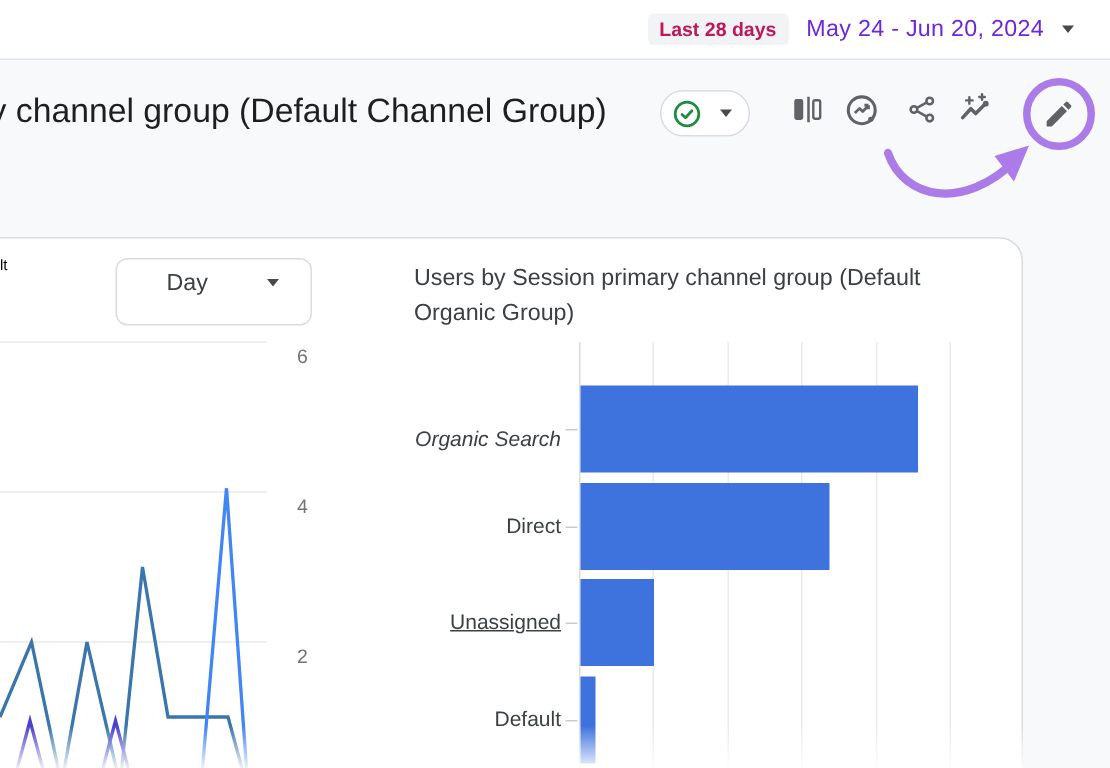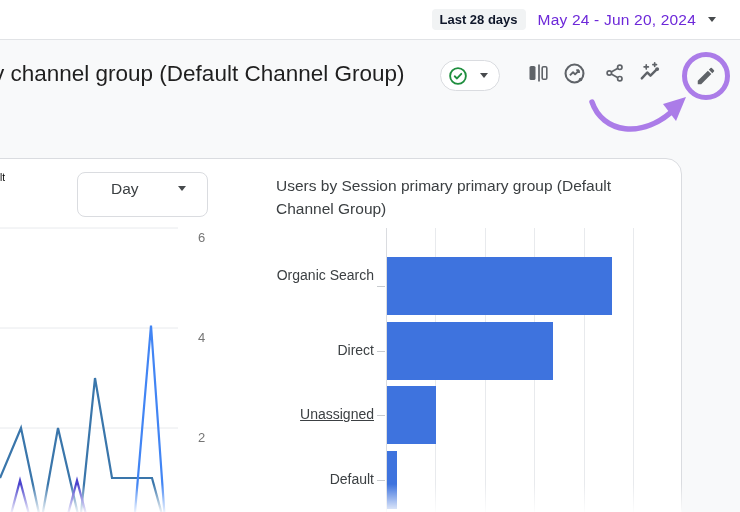--- a/index.html
+++ b/index.html
@@ -6,21 +6,21 @@
   html,body { width:740px; height:512px; overflow:hidden; }
   body { font-family:"Liberation Sans", sans-serif; background:#f8f9fa; position:relative; }
 
   
   .topbar { position:absolute; top:0; left:0; width:740px; height:40px; background:#fff;
             border-bottom:1px solid #e1e3e6; display:flex; align-items:center;
             justify-content:flex-end; padding-right:24px; z-index:5; }
   .date-picker { display:flex; align-items:center; gap:12px; background:none; border:none;
                  cursor:pointer; font-family:inherit; }
   .chip { background:#f1f3f4; border-radius:4px; padding:3px 8px; font-size:13px;
-          font-weight:700; color:#0f172a; }
+          font-weight:700; color:#be185d; }
   .daterange { font-size:15.5px; color:#6d28d9; letter-spacing:0.2px; }
   .caret { width:0; height:0; border-left:4.5px solid transparent;
            border-right:4.5px solid transparent; border-top:5px solid #474a4d; display:inline-block; }
 
   
   .page-title { position:absolute; left:-7px; top:61px; font-size:22.5px; font-weight:400;
                 color:#1f1f1f; white-space:nowrap; z-index:4; }
   .verify-badge { position:absolute; left:440px; top:60px; height:31px; display:flex;
                   align-items:center; gap:11px; padding:0 11px 0 6px; background:#fff;
                   border:1px solid #dadce0; border-radius:16px; cursor:pointer; z-index:4; }
@@ -156,30 +156,30 @@
     <text x="198" y="220" class="tick-label">2</text>
     <line x1="0" x2="178" y1="106" y2="106" class="grid-h"></line>
     <text x="198" y="120" class="tick-label">4</text>
     <line x1="0" x2="178" y1="6" y2="6" class="grid-h"></line>
     <text x="198" y="20" class="tick-label">6</text>
     <polyline points="0,256 21,206 41,301 58,206 80,301 95,156 112,256 152,256 167,311" fill="none" stroke="#3a76ab" stroke-width="2.2"></polyline>
     <polyline points="6,311 20,258.5 34,311 63,311 77,258.5 91,311" fill="none" stroke="#4a42cd" stroke-width="2.2"></polyline>
     <polyline points="133,313.5 151,103.5 166,313.5" fill="none" stroke="#4285f4" stroke-width="2.2"></polyline>
   </svg>
 
-<div class="bar-title">Users by Session primary primary group (Default Channel Group)</div>
+<div class="bar-title">Users by Session primary channel group (Default Organic Group)</div>
 
 <div class="bar-layer">
     <div class="vgrid axis" style="left: 386px;"></div>
     <div class="vgrid" style="left: 435.4px;"></div>
     <div class="vgrid" style="left: 484.8px;"></div>
     <div class="vgrid" style="left: 534.2px;"></div>
     <div class="vgrid" style="left: 583.6px;"></div>
     <div class="vgrid" style="left: 633px;"></div>
-    <div class="bar-label" style="top: 267px;">Organic Search</div>
+    <div class="bar-label" style="top: 284px; font-style: italic;">Organic Search</div>
     <div class="bar-tick" style="top: 286px;"></div>
     <div class="bar" style="top: 257px; width: 224.77px; background: rgb(62, 115, 222);"></div>
     <div class="bar-label" style="top: 341.7px;">Direct</div>
     <div class="bar-tick" style="top: 350.7px;"></div>
     <div class="bar" style="top: 321.7px; width: 166.478px; background: rgb(62, 115, 222);"></div>
     <div class="bar-label" style="top: 406.4px; text-decoration: underline;">Unassigned</div>
     <div class="bar-tick" style="top: 415.4px;"></div>
     <div class="bar" style="top: 386.4px; width: 49.4px; background: rgb(62, 115, 222);"></div>
     <div class="bar-label" style="top: 471.1px;">Default</div>
     <div class="bar-tick" style="top: 480.1px;"></div>

